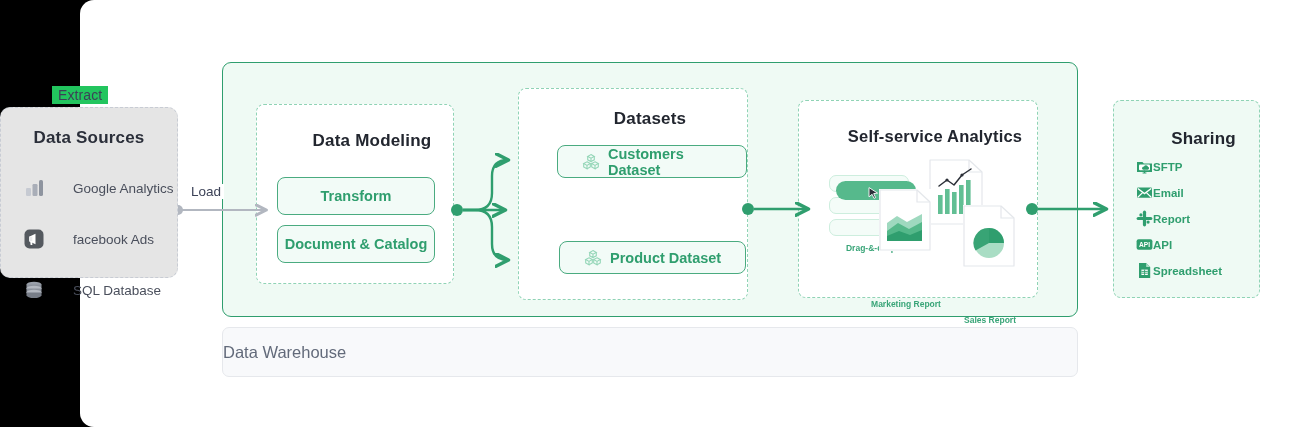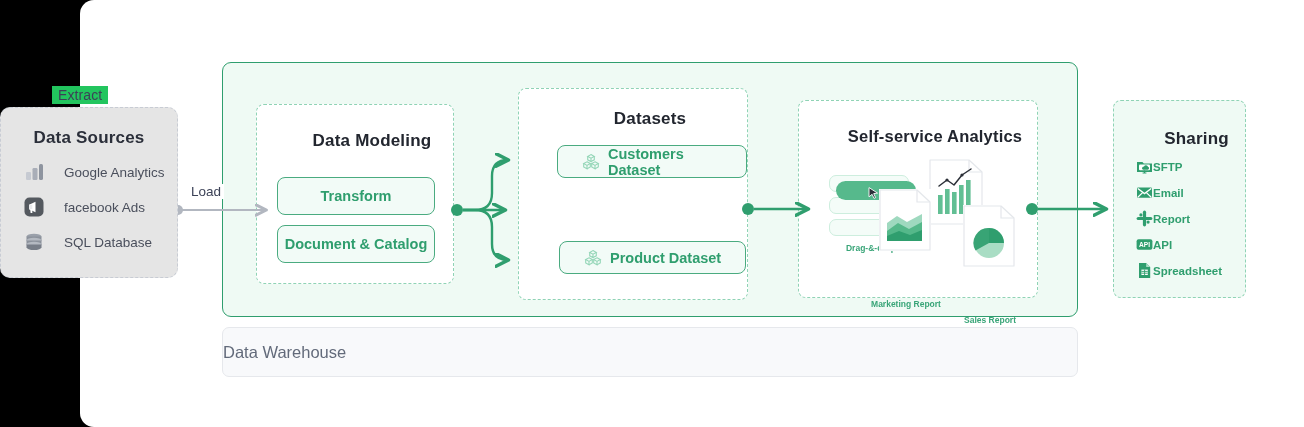--- a/index.html
+++ b/index.html
@@ -28,21 +28,21 @@
   
   #data-sources{
     position:absolute;left:0px;top:107px;width:178px;height:171px;
     background:#e5e5e5;border:1px dashed #c8ccd4;border-radius:10px;
     box-sizing:border-box;z-index:6;
   }
   #data-sources .card-title{
     text-align:center;font-size:17px;font-weight:bold;color:#2b2f3a;
     margin-top:20px;letter-spacing:.2px;
   }
-  .src-row{display:flex;align-items:center;gap:19px;margin:13px 0 0 22px;}
+  .src-row{display:flex;align-items:center;gap:28px;margin:29px 0 0 22px;}
   .src-row .label{font-size:13.5px;color:#4a4f5c;white-space:nowrap;}
   .src-ico{width:22px;height:22px;flex:0 0 22px;position:relative;}
   #load-label{
     position:absolute;left:188px;top:184px;font-size:13.5px;color:#3c4257;
     background:#ffffff;padding:0 3px;z-index:7;
   }
 
   
   #platform{
     position:absolute;left:222px;top:62px;width:856px;height:255px;
@@ -56,21 +56,21 @@
     box-sizing:border-box;background:#ffffff;z-index:3;
   }
   .panel .panel-title{
     text-align:center;font-weight:bold;color:#22262f;letter-spacing:.2px;
   }
 
   #panel-modeling{left:256px;top:104px;width:198px;height:180px;}
   #panel-datasets{left:518px;top:88px;width:230px;height:212px;}
   #panel-analytics{left:798px;top:100px;width:240px;height:198px;}
   #panel-sharing{
-    left:1113px;top:100px;width:133px;height:198px;background:#effaf4;
+    left:1113px;top:100px;width:147px;height:198px;background:#effaf4;
   }
 
   .panel-title{font-size:17px;margin-left:34px;}
   #panel-modeling .panel-title{margin-top:26px;}
   #panel-datasets .panel-title{margin-top:20px;}
   #panel-analytics .panel-title{margin-top:26px;font-size:16.5px;}
   #panel-sharing .panel-title{margin-top:28px;}
 
   
   .pill{

